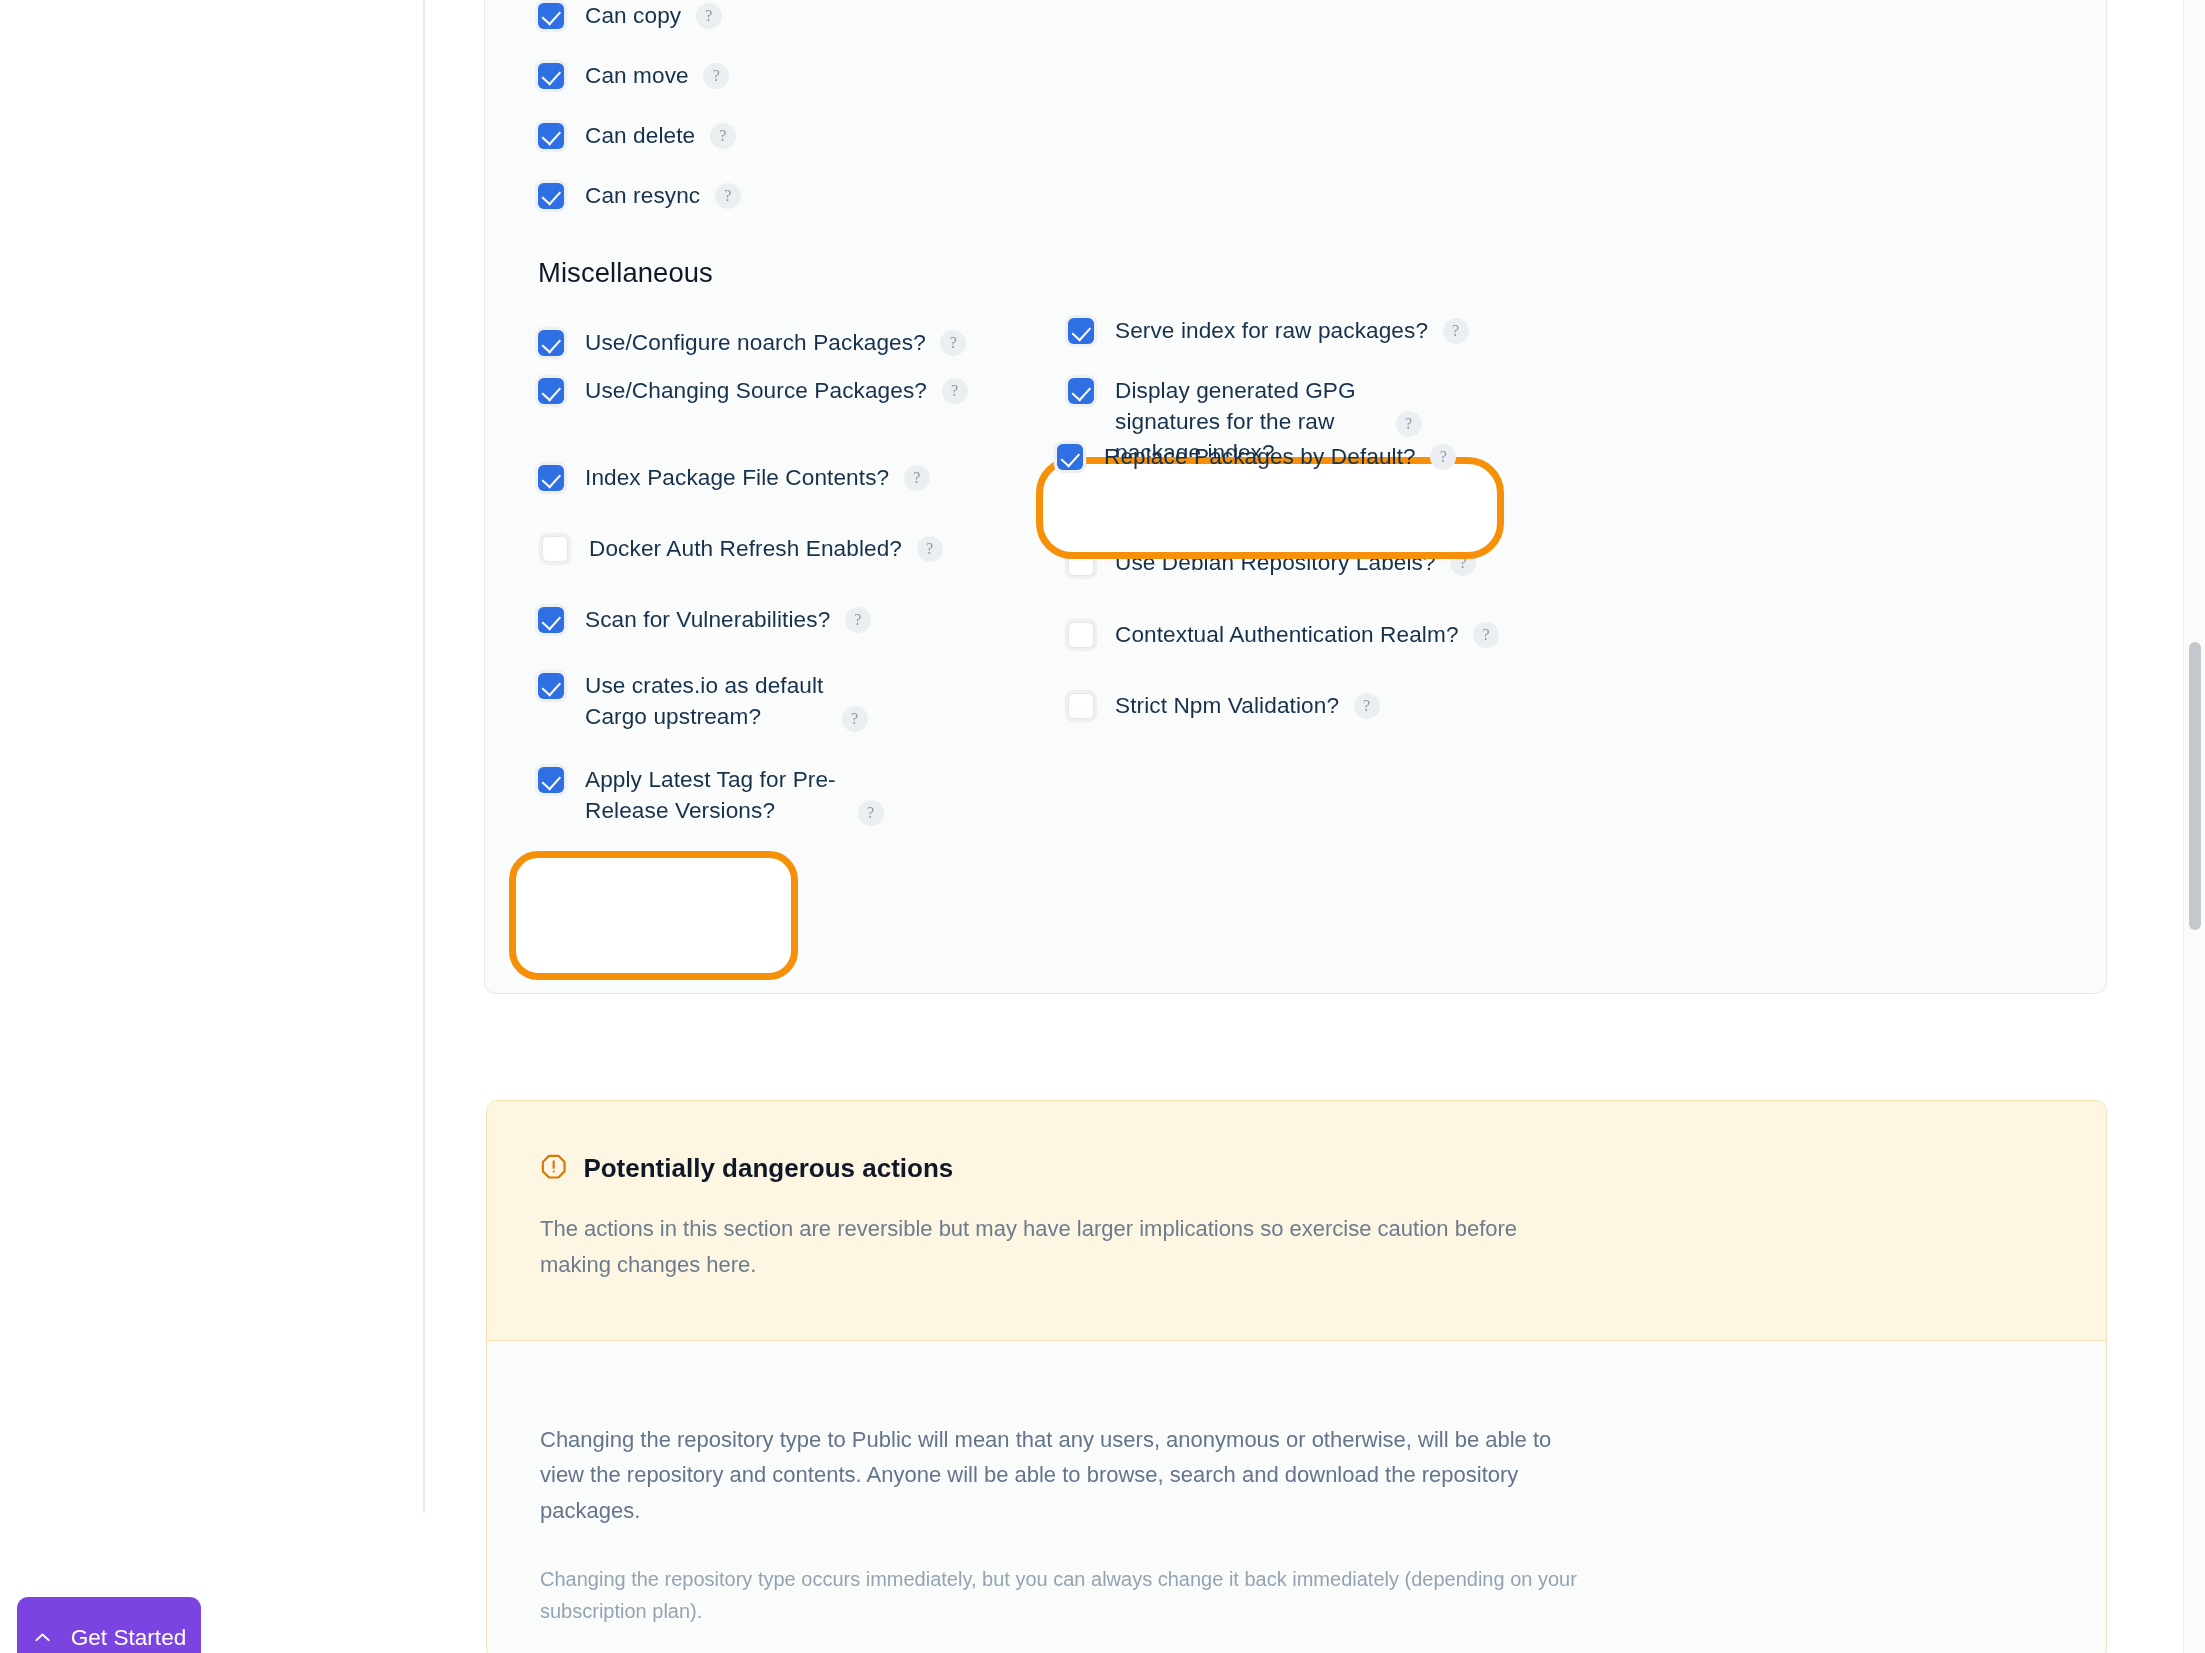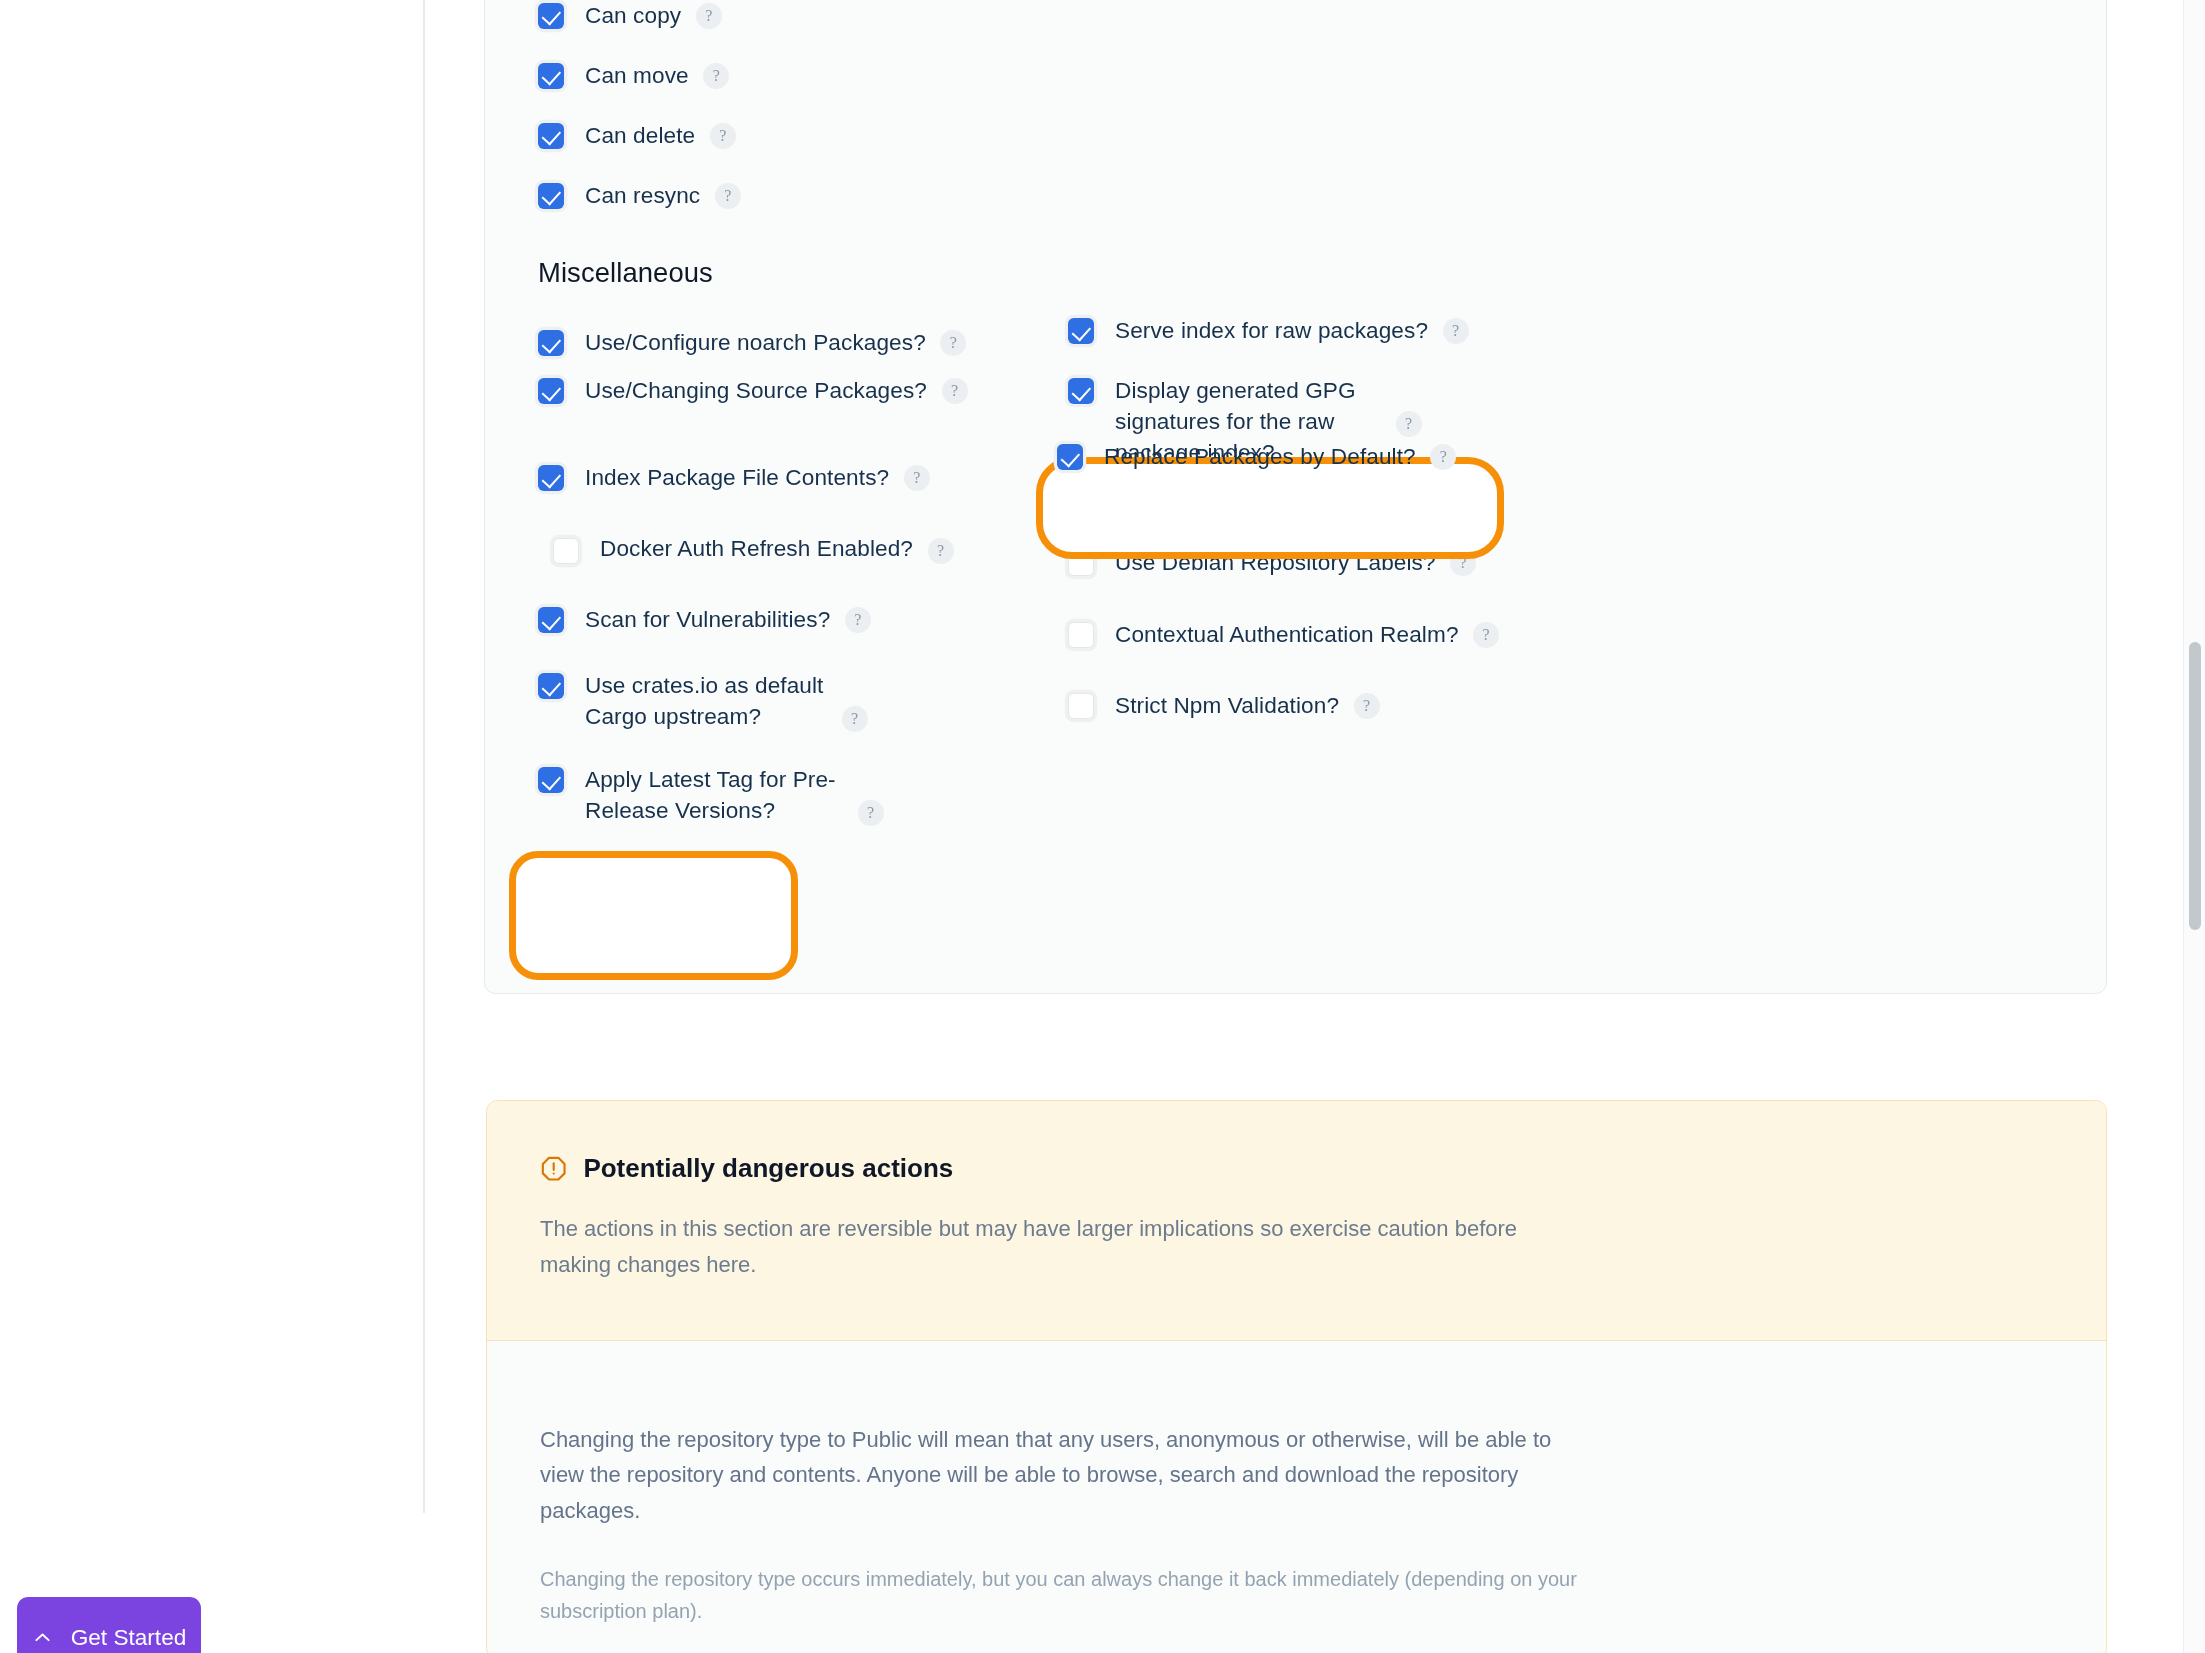--- a/index.html
+++ b/index.html
@@ -105,21 +105,21 @@
     position: absolute; left: 486px; top: 1100px;
     width: 1621px; min-height: 557px;
     border: 1.2px solid #f6e2b8; border-radius: 11.3px;
     overflow: hidden; background: #fafbfb;
   }
   .danger-banner {
     background: #fdf6e3; padding: 52px 53px 57px 53px;
     border-bottom: 1.2px solid #f6e2b8;
   }
   .danger-title {
-    display: flex; align-items: center; gap: 16px;
+    display: flex; align-items: flex-start; gap: 16px;
     font-size: 26px; font-weight: 700; color: #101827;
   }
   .warn-ico { width: 27.4px; height: 27.4px; flex: 0 0 27.4px; display:block; }
   .danger-body {
     margin-top: 27.4px; font-size: 22px; line-height: 1.62;
     color: #6c7c8e; max-width: 1049px;
   }
 
   .pub-sec { padding: 50px 53px 32px 53px; }
   .pub-h { font-size: 26px; font-weight: 700; color: #101827; }
@@ -187,21 +187,21 @@
         <div class="mrow" style="top: 60px; left: 0px;">
           <div class="cb on"></div>
           <div class="lbl">Use/Changing Source Packages?</div>
           <div class="helpicon">?</div>
         </div>
         <div class="mrow" style="top: 147px; left: 0px;">
           <div class="cb on"></div>
           <div class="lbl">Index Package File Contents?</div>
           <div class="helpicon">?</div>
         </div>
-        <div class="mrow" style="top: 218px; left: 15px; align-items: flex-end;">
+        <div class="mrow" style="top: 218px; left: 4px;">
           <div class="cb off"></div>
           <div class="lbl">Docker Auth Refresh Enabled?</div>
           <div class="helpicon">?</div>
         </div>
         <div class="mrow" style="top: 289px; left: 0px;">
           <div class="cb on"></div>
           <div class="lbl">Scan for Vulnerabilities?</div>
           <div class="helpicon">?</div>
         </div>
         <div class="mrow" style="top: 355px; left: 0px;">

